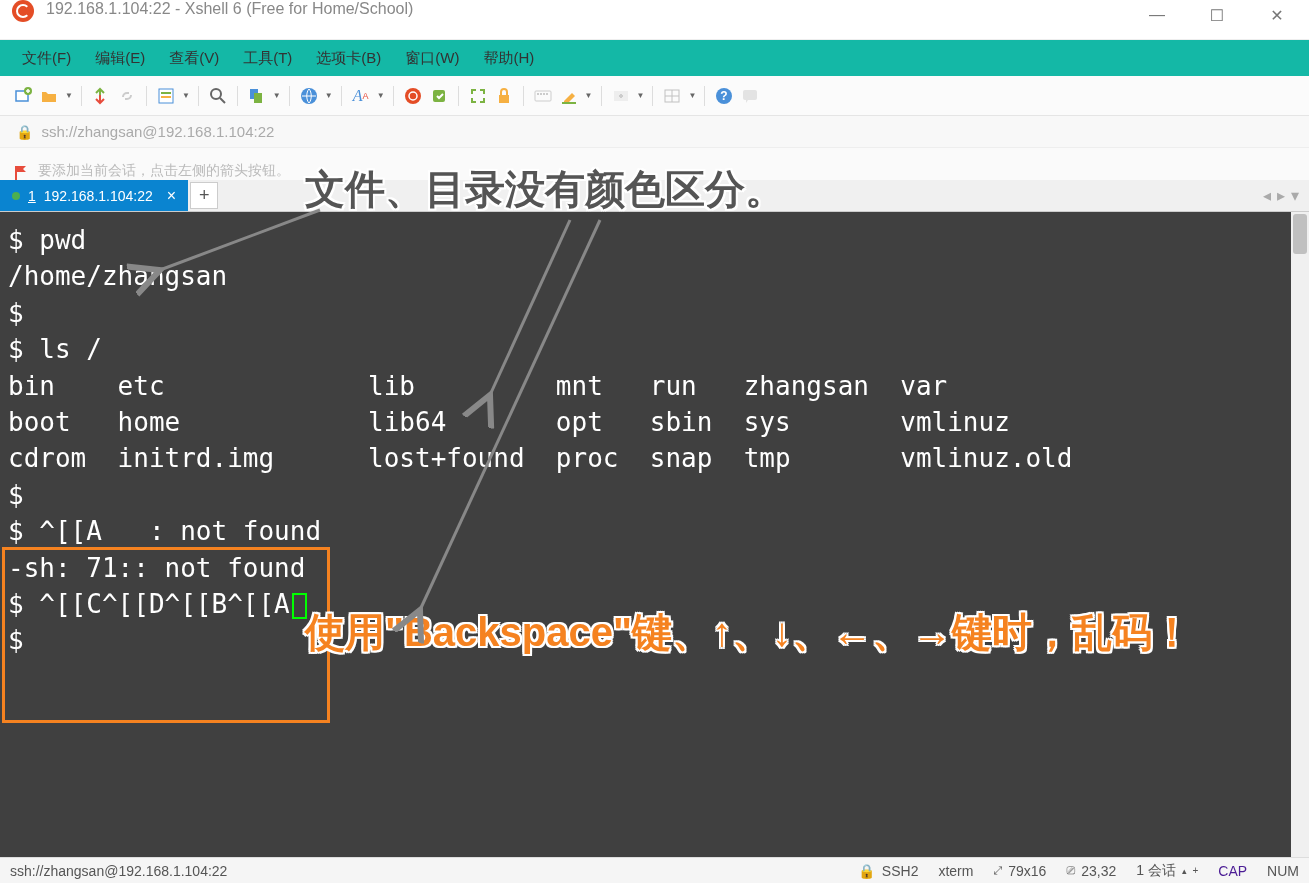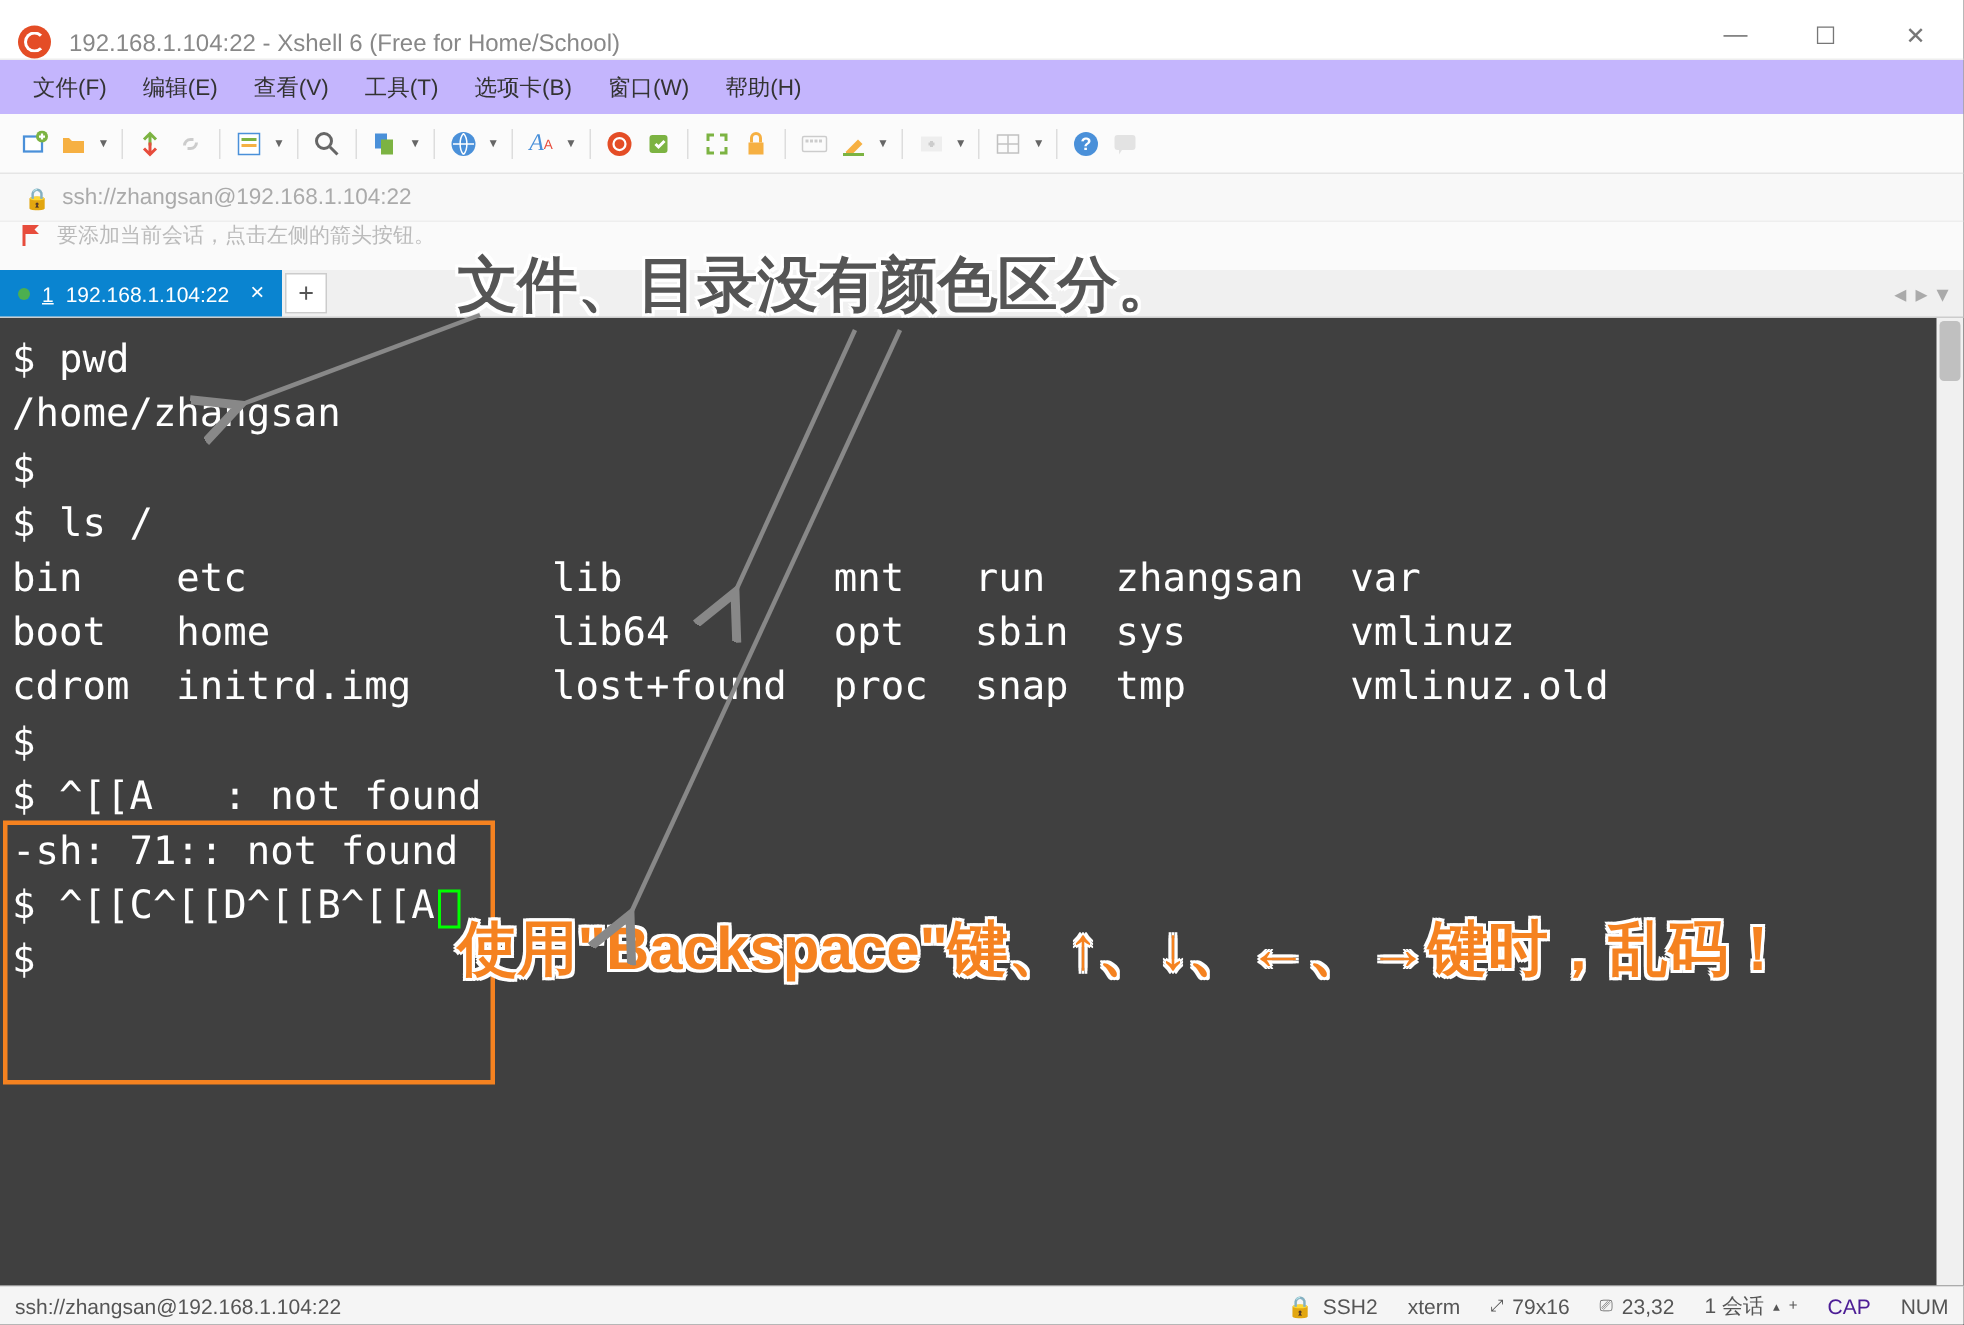--- a/index.html
+++ b/index.html
@@ -1,31 +1,31 @@
 <!DOCTYPE html>
 <html><head>
 <meta charset="utf-8">
 <style>
 * { margin: 0; padding: 0; box-sizing: border-box; }
 body { font-family: "Microsoft YaHei", Arial, sans-serif; width: 1309px; height: 883px; background: #fff; overflow: hidden; position: relative; }
-.titlebar { height: 40px; display: flex; align-items: flex-end; padding: 0 12px; background: #fff; border-bottom: 1px solid #eee; }
+.titlebar { height: 40px; display: flex; align-items: flex-start; padding: 0 12px; background: #fff; border-bottom: 1px solid #eee; }
 .app-icon { width: 22px; height: 22px; background: #e44d26; border-radius: 50%; margin-right: 12px; position: relative; }
 .app-icon::after { content: ''; position: absolute; width: 10px; height: 10px; border: 2px solid #fff; border-radius: 50%; top: 4px; left: 4px; border-right-color: transparent; }
 .title-text { color: #888; font-size: 16px; flex: 1; }
 .win-controls { display: flex; gap: 20px; }
 .win-btn { width: 40px; height: 30px; display: flex; align-items: center; justify-content: center; color: #777; cursor: pointer; font-size: 16px; }
-.menubar { height: 36px; display: flex; align-items: center; padding: 0 12px; gap: 4px; background: #c4b5fd; }
+.menubar { height: 36px; display: flex; align-items: center; padding: 0 12px; gap: 4px; background: #14b8a6; }
 .menu-item { padding: 4px 10px; font-size: 15px; color: #333; cursor: pointer; }
 .toolbar { height: 40px; display: flex; align-items: center; padding: 0 12px; gap: 4px; background: #fbfbfb; border-bottom: 1px solid #e5e5e5; }
 .tool-btn { width: 22px; height: 22px; display: flex; align-items: center; justify-content: center; cursor: pointer; position: relative; }
 .tool-sep { width: 1px; height: 20px; background: #ddd; margin: 0 4px; }
 .dropdown-arrow { font-size: 8px; color: #666; margin-left: 1px; cursor: pointer; }
 .addressbar { height: 32px; display: flex; align-items: center; padding: 0 16px; background: #f8f8f8; font-size: 15px; color: #aaa; gap: 8px; border-bottom: 1px solid #eee; }
 .lock-icon { color: #d4a048; font-size: 14px; }
-.hintbar { height: 32px; display: flex; align-items: flex-start; padding: 0 14px; background: #fafafa; font-size: 14px; color: #bbb; gap: 8px; }
+.hintbar { height: 32px; display: flex; align-items: flex-end; padding: 0 14px; background: #fafafa; font-size: 14px; color: #bbb; gap: 8px; }
 .flag-icon { width: 16px; height: 16px; }
 .tabbar { height: 32px; display: flex; align-items: stretch; background: #f0f0f0; border-bottom: 1px solid #ccc; }
 .tab { display: flex; align-items: center; padding: 0 12px; background: #0a84d0; color: #fff; font-size: 14px; gap: 8px; cursor: pointer; }
 .tab-dot { width: 8px; height: 8px; background: #4caf50; border-radius: 50%; }
 .tab-num { text-decoration: underline; }
 .tab-close { margin-left: 6px; font-size: 16px; cursor: pointer; }
 .tab-add { width: 28px; display: flex; align-items: center; justify-content: center; background: #fff; border: 1px solid #ccc; font-size: 18px; color: #555; cursor: pointer; margin: 2px; }
 .tab-spacer { flex: 1; }
 .tab-nav { display: flex; align-items: center; gap: 6px; padding: 0 10px; color: #aaa; }
 .terminal { flex: 1; background: #404040; color: #fff; font-family: "DejaVu Sans Mono", "Consolas", monospace; font-size: 26px; line-height: 1.4; padding: 10px 8px; position: relative; overflow: hidden; height: 630px; }

